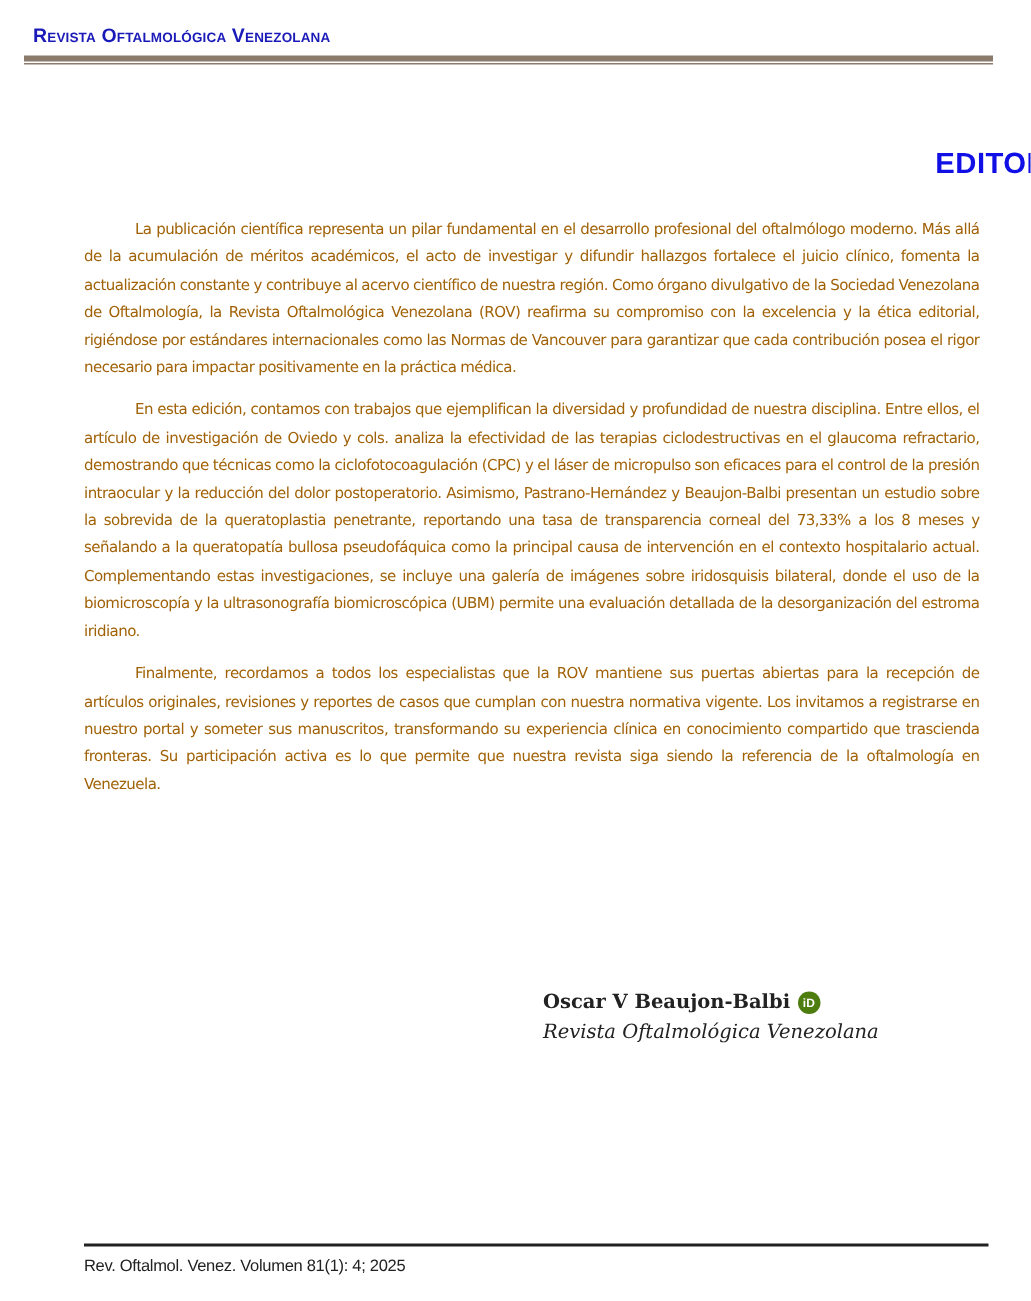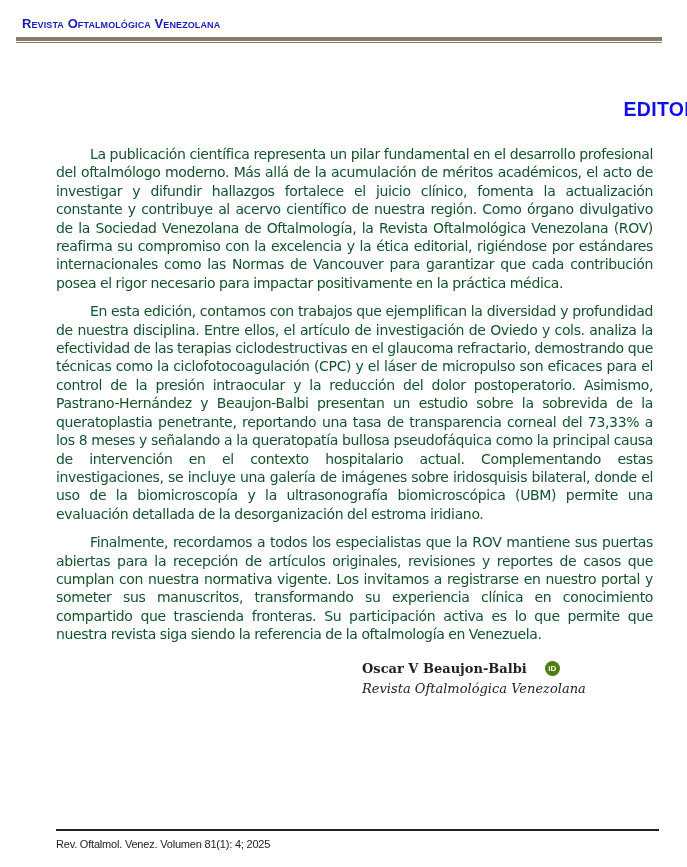--- a/index.html
+++ b/index.html
@@ -1,24 +1,24 @@
 <!DOCTYPE html>
 <html><head>
 <meta charset="utf-8">
 <style>
   html, body { margin: 0; padding: 0; background: #ffffff; }
   body { width: 687px; height: 867px; position: relative; overflow: hidden; font-family: "DejaVu Sans", sans-serif; color: #1a1a1a; }
   .journal-header { position: absolute; left: 22px; top: 16px; font-family: "Liberation Sans", sans-serif; font-weight: bold; color: #1a1ab8; font-size: 13px; letter-spacing: 0.1px; font-variant: small-caps; }
   .rule-top { position: absolute; left: 16px; width: 646px; top: 37px; height: 4px; background: #8a7b6c; }
   .rule-top-thin { position: absolute; left: 16px; width: 646px; top: 42px; height: 1px; background: #8a7b6c; }
   .title { position: absolute; left: 0; width: 687px; top: 98px; text-align: right; font-family: "Liberation Sans", sans-serif; font-weight: bold; font-size: 19.5px; color: #1010e6; letter-spacing: 0.3px; padding-left: 44px; }
-  .body-text { position: absolute; left: 56px; width: 597px; top: 145px; font-family: "DejaVu Sans", sans-serif; font-size: 14px; line-height: 18.4px; color: #14532d; }
+  .body-text { position: absolute; left: 56px; width: 597px; top: 145px; font-family: "DejaVu Sans", sans-serif; font-size: 10px; line-height: 18.4px; color: #a16207; }
   .body-text p { margin: 0 0 10px 0; text-align: justify; text-indent: 34px; letter-spacing: -0.35px; word-spacing: -0.3px; }
   .signature { position: absolute; left: 362px; top: 661px; font-family: "DejaVu Serif", serif; color: #222; }
-  .sig-name { font-weight: bold; font-size: 13px; display: flex; align-items: flex-end; gap: 18px; }
+  .sig-name { font-weight: bold; font-size: 13px; display: flex; align-items: flex-end; gap: 5px; }
   .orcid { display: inline-block; width: 15px; height: 15px; border-radius: 50%; background: #4d7c0f; color: #fff; font-family: "Liberation Sans", sans-serif; font-size: 8px; font-weight: bold; text-align: center; line-height: 15px; }
   .sig-affil { font-style: italic; font-size: 13px; margin-top: 5px; }
   .rule-bottom { position: absolute; left: 56px; width: 603px; top: 829px; height: 2px; background: #222; }
   .footer { position: absolute; left: 56px; top: 838px; font-family: "Liberation Sans", sans-serif; font-size: 11px; color: #222; letter-spacing: -0.2px; text-align: right; }
 </style>
 </head>
 <body>
 
 <div class="journal-header">Revista Oftalmológica Venezolana</div>
 <div class="rule-top"></div>

